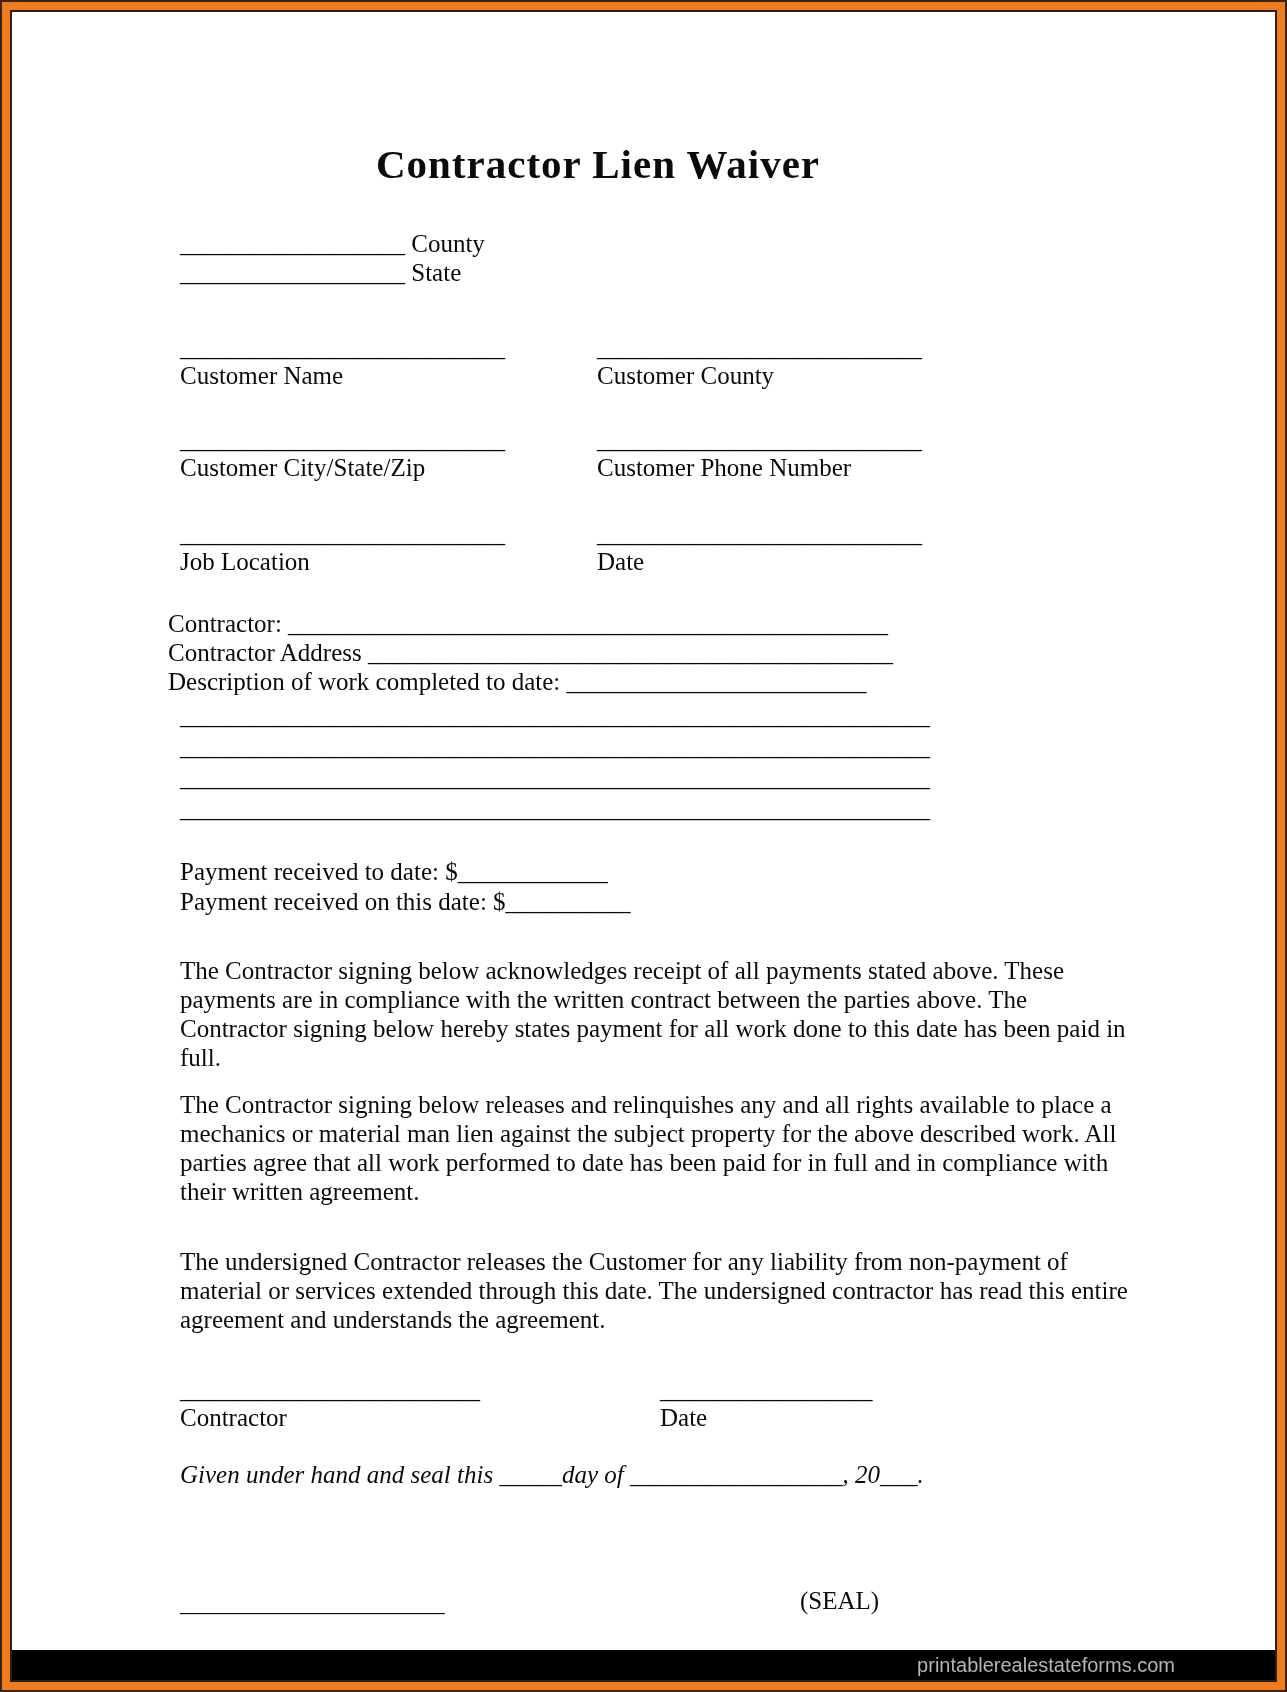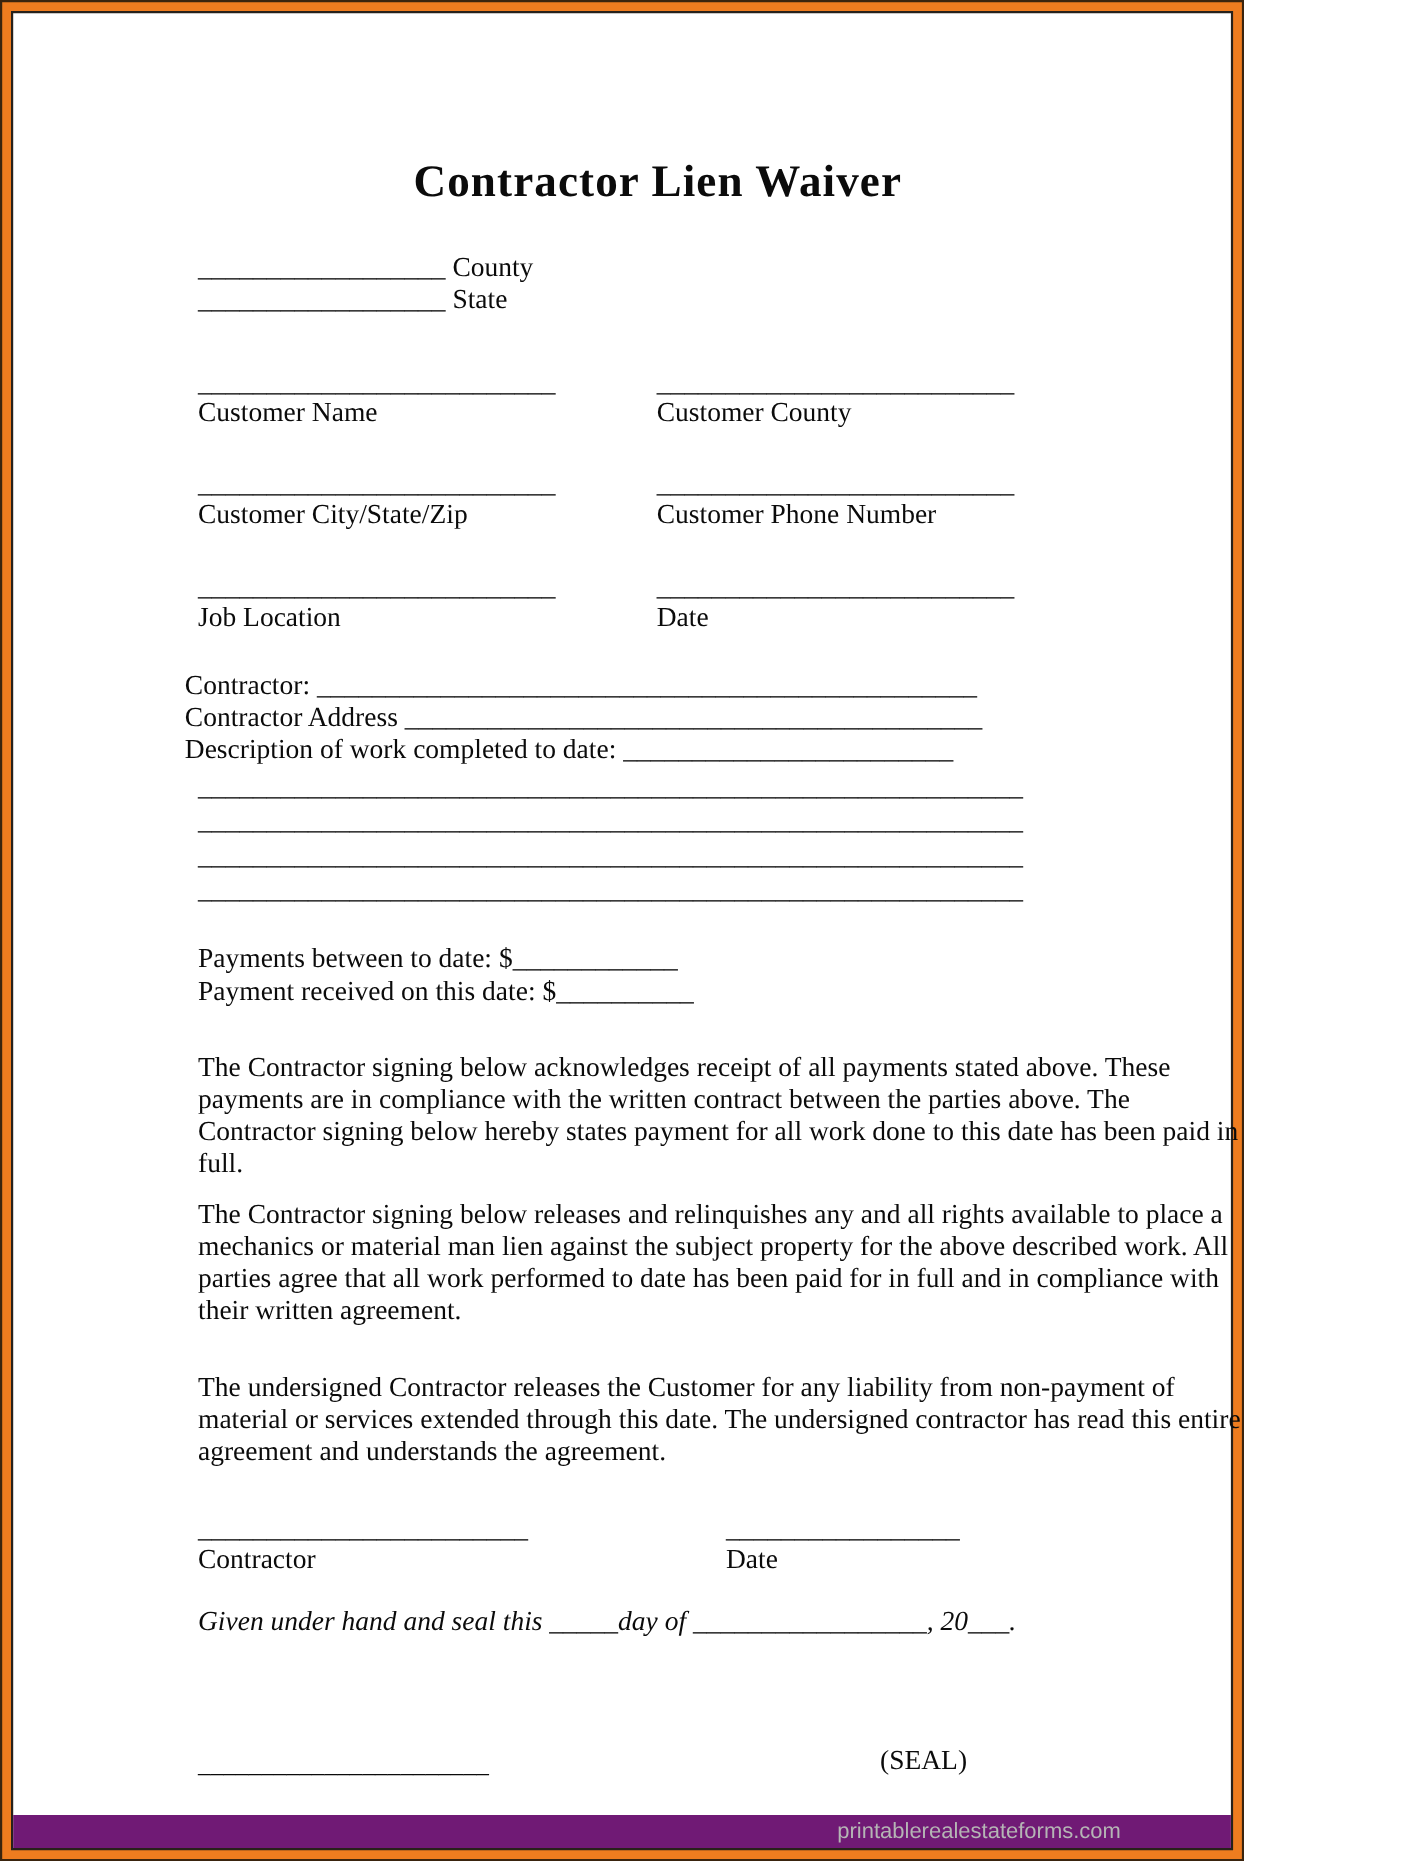--- a/index.html
+++ b/index.html
@@ -1,17 +1,17 @@
 <!DOCTYPE html>
 <html><head>
 <meta charset="utf-8">
 <style>
   html,body { margin:0; padding:0; background:#fff; }
   .page {
-    position:relative; width:1131px; height:1692px; background:#ffffff;
+    position:relative; width:1287px; height:1692px; background:#ffffff;
     font-family:"Liberation Serif", serif; color:#0b0b0b;
     box-shadow: inset 0 0 0 2px #3a240e, inset 0 0 0 10px #ee7c1f, inset 0 0 0 12px #27211b;
     overflow:hidden;
   }
   .abs { position:absolute; }
   .title { top:140px; left:180px; width:836px; text-align:center;
            font-size:41px; font-weight:bold; letter-spacing:1px; white-space:nowrap; }
   .body-text { font-size:25px; line-height:29px; }
   .ml { white-space:pre-line; }
   .county-block { top:229px; left:180px; font-size:25px; line-height:29px; }
@@ -28,21 +28,21 @@
   .p2 { top:1090px; }
   .p3 { top:1247px; }
   .sig-cell { position:absolute; top:1376px; width:400px; font-size:25px; line-height:28px; }
   .sig-left { left:180px; }
   .sig-right { left:660px; }
   .given-line { top:1460px; left:180px; font-size:25px; line-height:29px; white-space:nowrap;font-style:italic; }
   .final-blank { top:1589px; left:180px; font-size:23px; line-height:29px; white-space:nowrap; }
   .seal { top:1586px; left:800px; font-size:25px; line-height:29px; }
   .footer-strip {
     position:absolute; left:12px; right:12px; bottom:12px; height:30px;
-    background:#701a75; display:flex; align-items:center; justify-content:flex-end;
+    background:#000000; display:flex; align-items:center; justify-content:flex-end;
     padding-right:100px; box-sizing:border-box;
     font-family:"Liberation Sans", sans-serif; font-size:20px; color:#b5b5b5;
   }
 </style>
 </head>
 <body>
 
 <div class="page">
 
   <div class="abs title">Contractor Lien Waiver</div>
@@ -90,21 +90,21 @@
     <div><span>Contractor Address </span><span>__________________________________________</span></div>
     <div><span>Description of work completed to date: </span><span>________________________</span></div>
   </div>
 
   <div class="abs extra-blanks ml">____________________________________________________________
 ____________________________________________________________
 ____________________________________________________________
 ____________________________________________________________</div>
 
   <div class="abs payments-block">
-    <div><span>Payments between to date: $</span><span>____________</span></div>
+    <div><span>Payment received to date: $</span><span>____________</span></div>
     <div><span>Payment received on this date: $</span><span>__________</span></div>
   </div>
 
   <div class="abs para p1 body-text ml">The Contractor signing below acknowledges receipt of all payments stated above. These
 payments are in compliance with the written contract between the parties above. The
 Contractor signing below hereby states payment for all work done to this date has been paid in
 full.</div>
   <div class="abs para p2 body-text ml">The Contractor signing below releases and relinquishes any and all rights available to place a
 mechanics or material man lien against the subject property for the above described work. All
 parties agree that all work performed to date has been paid for in full and in compliance with

